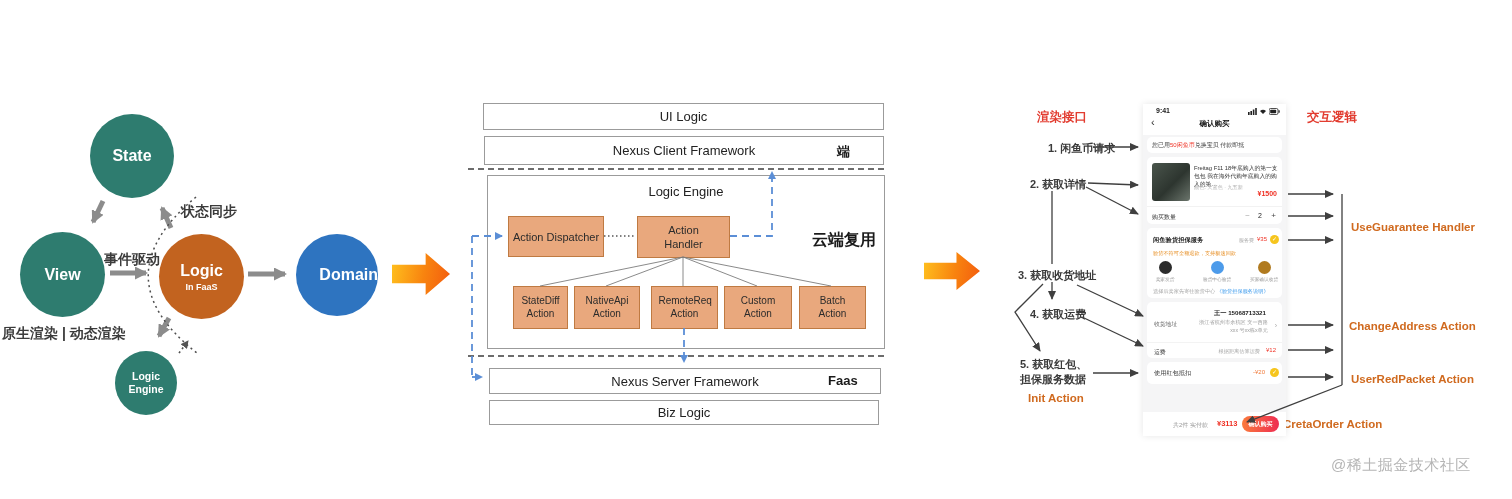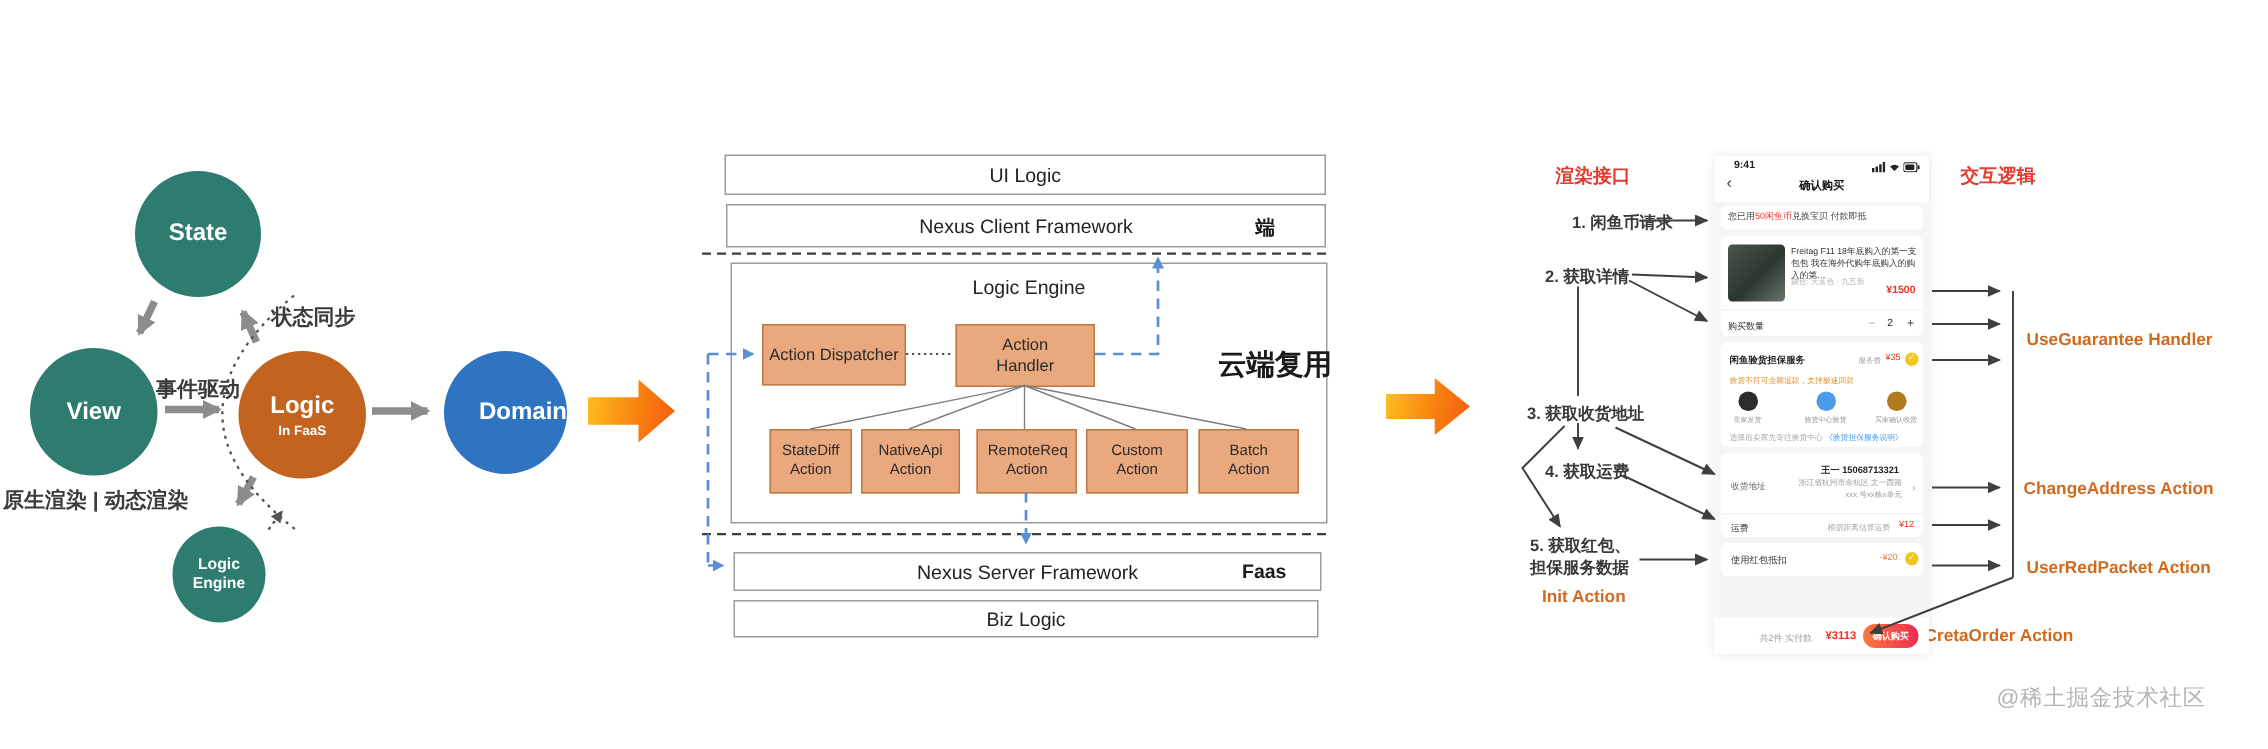--- a/index.html
+++ b/index.html
@@ -75,21 +75,21 @@
 
   <div class="wbox" style="left:487px;top:175px;width:396px;height:172px;align-items:flex-start;">
     <span style="margin-top:8px;">Logic Engine</span>
   </div>
   <div class="obox" style="left:508px;top:216px;width:94px;height:39px;font-size:11px;">
     <span>Action Dispatcher</span>
   </div>
   <div class="obox" style="left:637px;top:216px;width:91px;height:40px;font-size:11px;line-height:1.3;">
     <span style="display:block;width:50px;">Action Handler</span>
   </div>
-  <div class="tag" style="left:812px;top:230px;font-size:19px;">云端复用</div>
+  <div class="tag" style="left:812px;top:230px;font-size:16px;">云端复用</div>
 
   <div class="obox" style="left:513px;top:286px;width:53px;height:41px;font-size:10px;line-height:1.25;">
     <span style="display:block;width:46px;">StateDiff Action</span>
   </div>
   <div class="obox" style="left:574px;top:286px;width:64px;height:41px;font-size:10px;line-height:1.25;">
     <span style="display:block;width:48px;">NativeApi Action</span>
   </div>
   <div class="obox" style="left:651px;top:286px;width:65px;height:41px;font-size:10px;line-height:1.25;">
     <span style="display:block;width:52px;">RemoteReq Action</span>
   </div>

